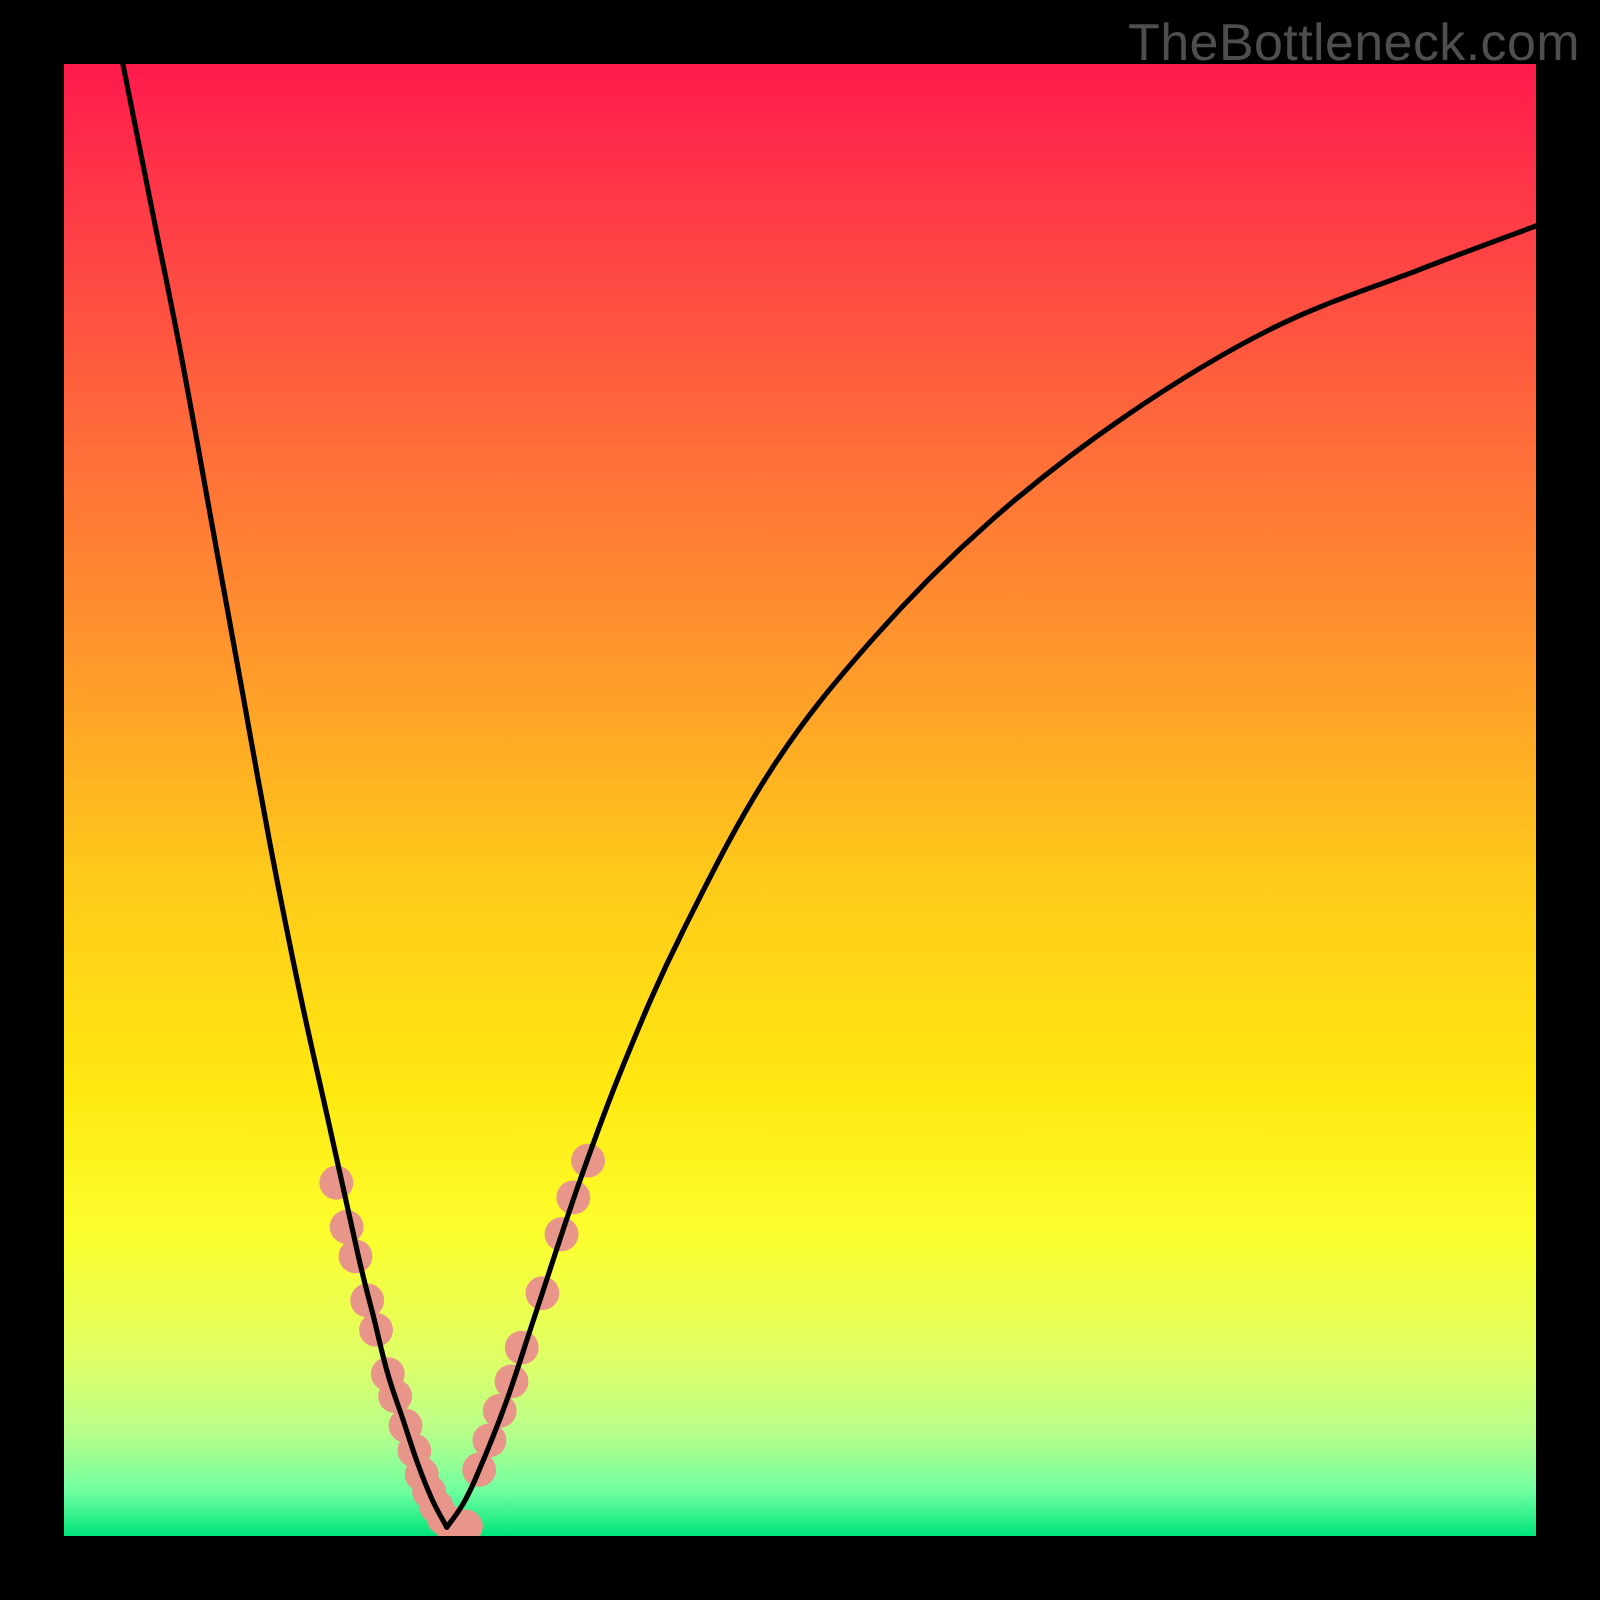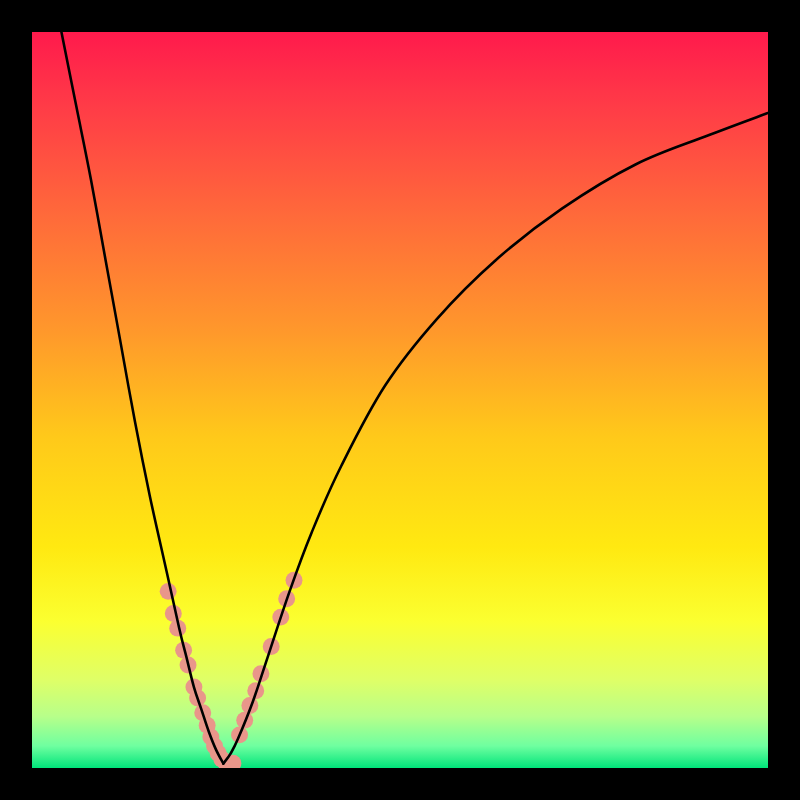--- a/index.html
+++ b/index.html
@@ -100,13 +100,14 @@
           <circle cx="32.5" cy="83.5" r="1.15" fill="#e9968a"></circle>
           <circle cx="33.8" cy="79.5" r="1.15" fill="#e9968a"></circle>
           <circle cx="34.6" cy="77" r="1.15" fill="#e9968a"></circle>
           <circle cx="35.6" cy="74.5" r="1.15" fill="#e9968a"></circle>
         </g>
       <path id="left-branch" fill="none" stroke-width="0.35" stroke-linecap="round" d="M 4 0 C 4.36 1.7999999999999998, 5.28 6.4, 6 10 C 6.72 13.6, 7.28 16.22, 8 20 C 8.72 23.78, 9.28 27.04, 10 31 C 10.72 34.96, 11.28 38.04, 12 42 C 12.72 45.96, 13.28 49.22, 14 53 C 14.72 56.78, 15.28 59.58, 16 63 C 16.72 66.42, 17.28 68.76, 18 72 C 18.72 75.24, 19.46 78.66, 20 81 C 20.54 83.34, 20.64 83.56, 21 85 C 21.36 86.44, 21.64 87.74, 22 89 C 22.36 90.26, 22.64 90.92, 23 92 C 23.36 93.08, 23.64 94.01, 24 95 C 24.36 95.99, 24.64 96.708, 25 97.5 C 25.36 98.292, 25.82 99.058, 26 99.4" stroke="#000000"></path>
       <path id="right-branch" fill="none" stroke-width="0.35" stroke-linecap="round" d="M 26 99.4 C 26.18 99.14800000000001, 26.64 98.612, 27 98 C 27.36 97.388, 27.46 97.26, 28 96 C 28.54 94.74, 29.28 92.98, 30 91 C 30.72 89.02, 31.1 87.7, 32 85 C 32.9 82.3, 33.92 79.06, 35 76 C 36.08 72.94, 36.74 71.06, 38 68 C 39.26 64.94, 40.2 62.6, 42 59 C 43.8 55.4, 45.66 51.6, 48 48 C 50.34 44.4, 52.3 42.06, 55 39 C 57.7 35.94, 59.94 33.7, 63 31 C 66.06 28.3, 68.58 26.34, 72 24 C 75.42 21.66, 78.4 19.8, 82 18 C 85.6 16.2, 88.76 15.26, 92 14 C 95.24 12.74, 98.56 11.54, 100 11" stroke="#000000"></path>
     </svg>
   </div>
 
+  <div class="watermark">TheBottleneck.com</div>
 </div>
 
 </body></html>

